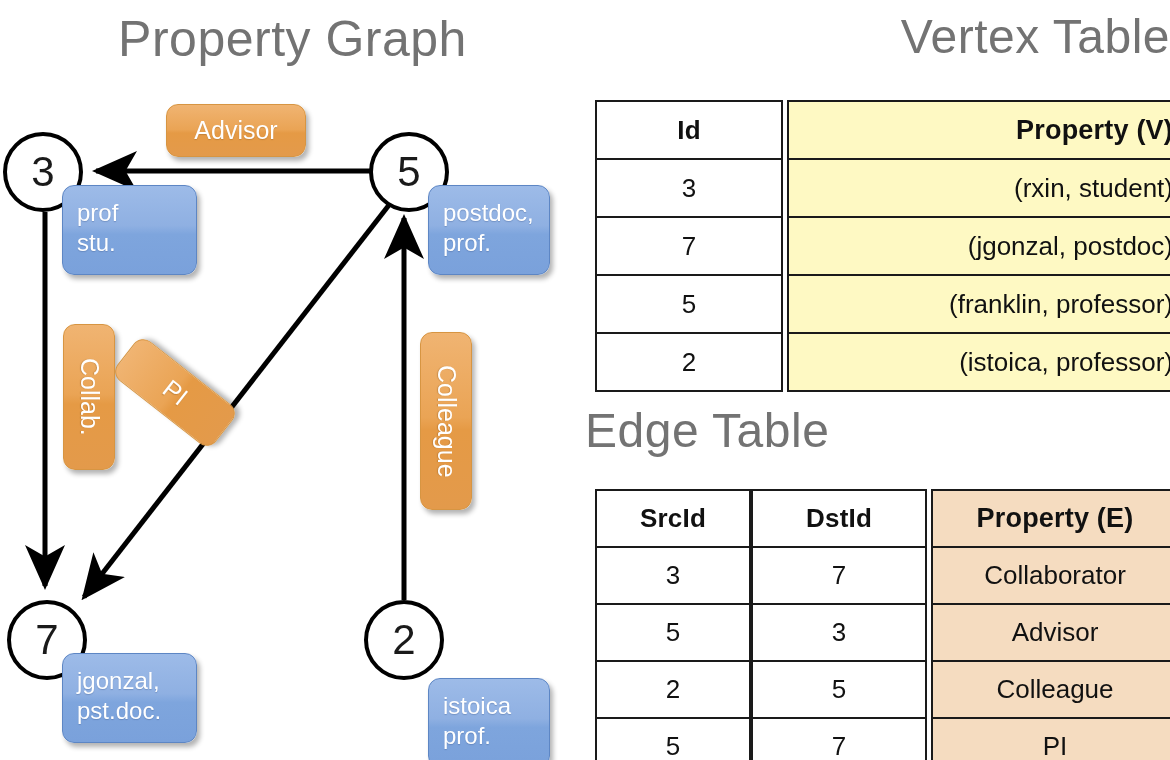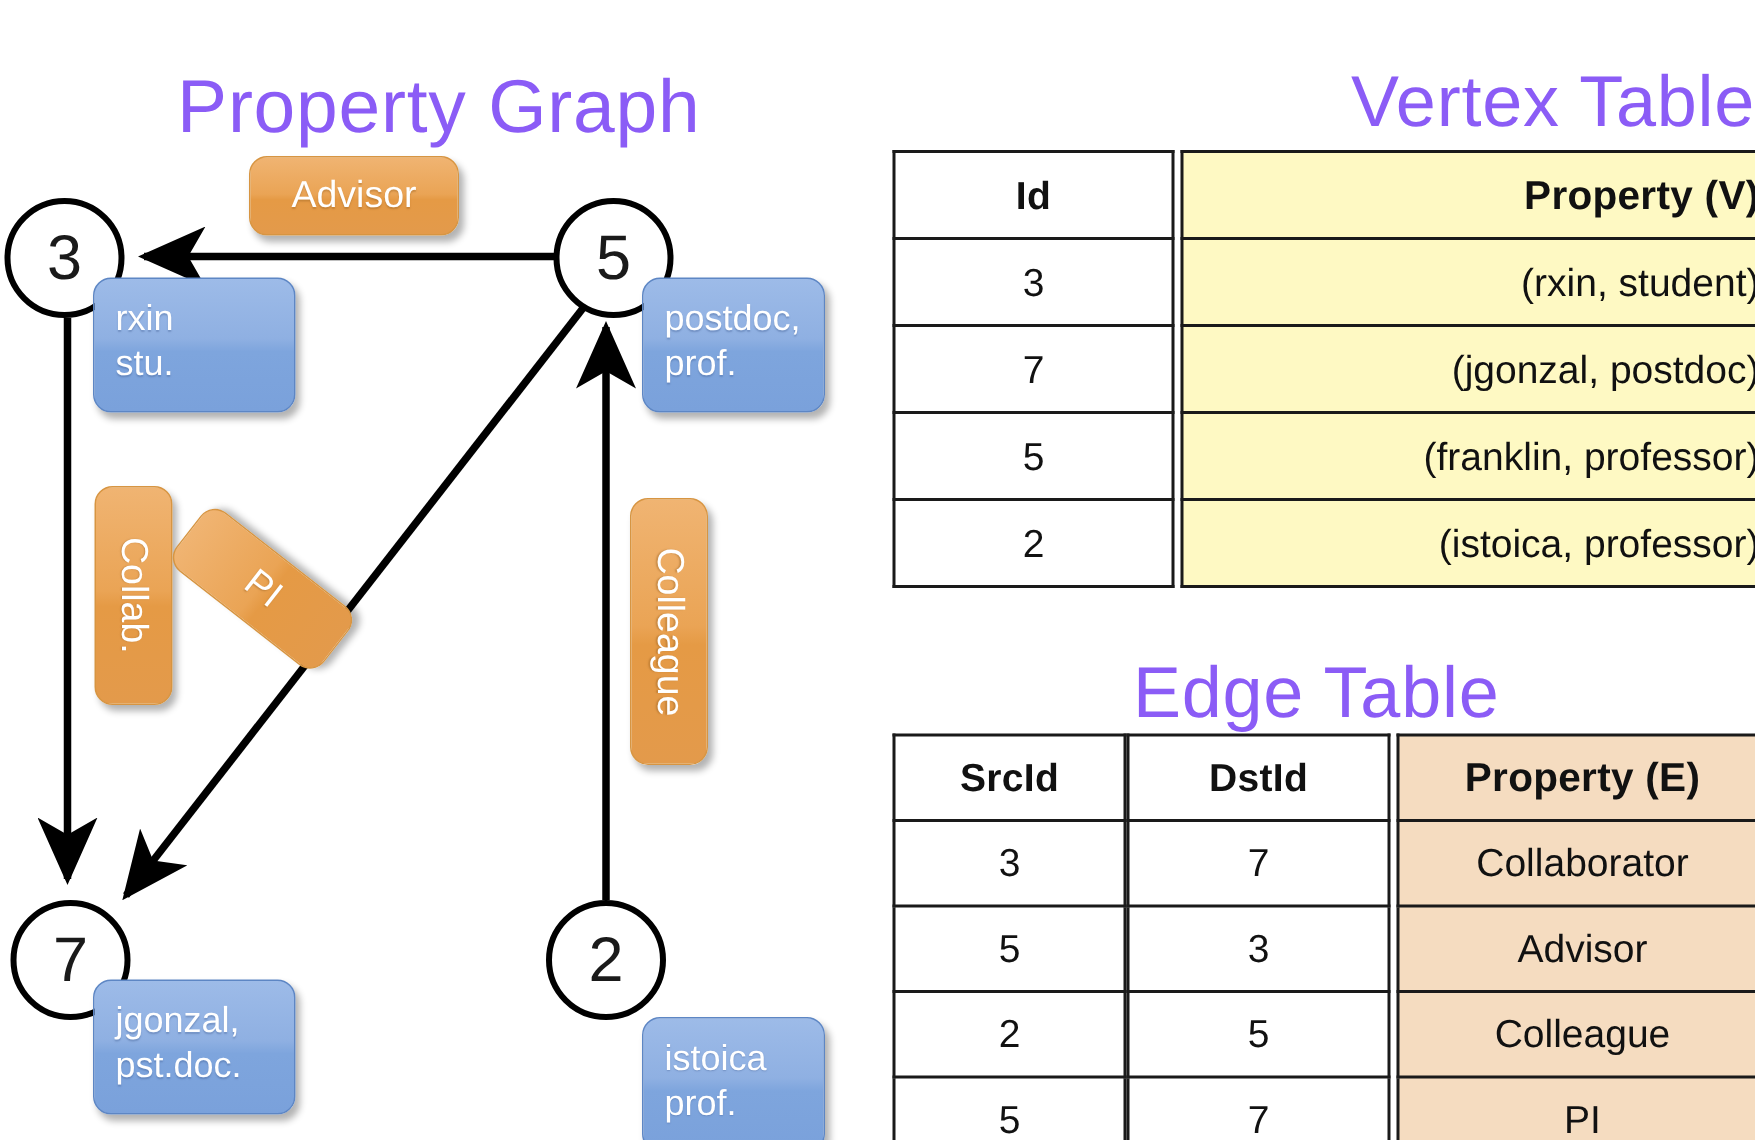--- a/index.html
+++ b/index.html
@@ -14,40 +14,39 @@
     overflow: hidden;
     font-family: "Liberation Sans", sans-serif;
     color: #000000;
   }
 
   
   .title {
     position: absolute;
     font-family: "Liberation Sans", sans-serif;
     font-weight: 300;
-    color: #8b5cf6;
+    color: #737373;
     white-space: nowrap;
     letter-spacing: 0.5px;
-    margin-top: 32px;
   }
   #title-property-graph {
     left: 0; top: 8px; width: 585px;
     text-align: center;
     font-size: 50px;
     line-height: 62px;
   }
   #title-vertex-table {
     left: 585px; top: 6px; width: 585px;
     text-align: right;
     font-size: 48px;
     line-height: 62px;
   }
   #title-edge-table {
     left: 585px; top: 400px; width: 585px;
-    text-align: center;
+    text-align: left;
     font-size: 48px;
     line-height: 62px;
   }
 
   
   #graph-panel {
     position: absolute;
     left: 0; top: 0;
     width: 585px; height: 760px;
   }
@@ -189,21 +188,21 @@
     <span>5</span>
   </div>
   <div class="node" style="left:7px;   top:600px;">
     <span>7</span>
   </div>
   <div class="node" style="left:364px; top:600px;">
     <span>2</span>
   </div>
 
   <div class="prop-blue" style="left:62px; top:185px; width:135px; height:90px;">
-    <div>rxin</div>
+    <div>prof</div>
     <div>stu.</div>
   </div>
 
   <div class="prop-blue" style="left:428px; top:185px; width:122px; height:90px;">
     <div>postdoc,</div>
     <div>prof.</div>
   </div>
 
   <div class="prop-blue" style="left:62px; top:653px; width:135px; height:90px;">
     <div>jgonzal,</div>

